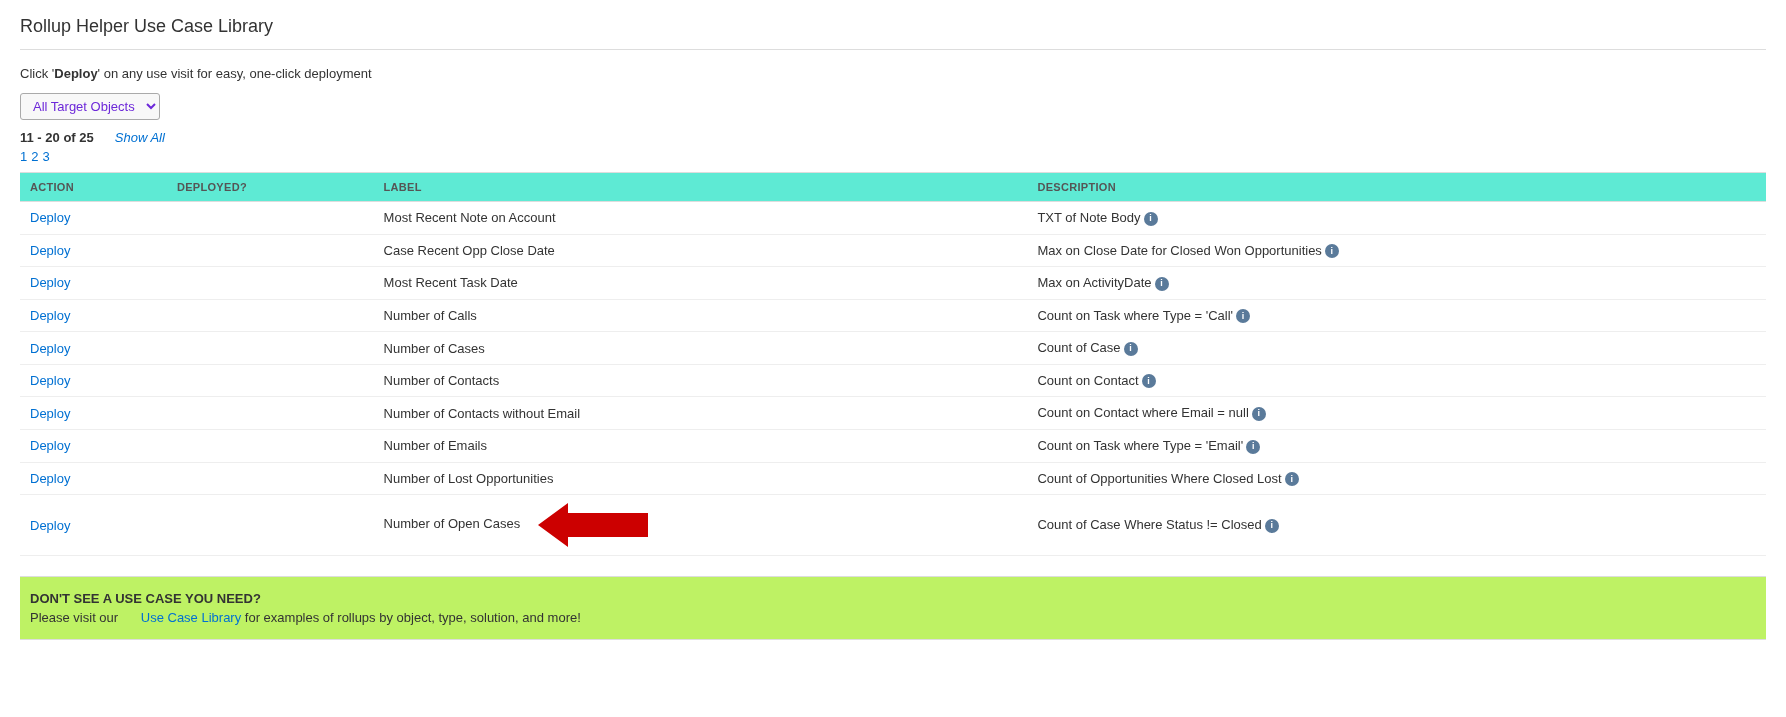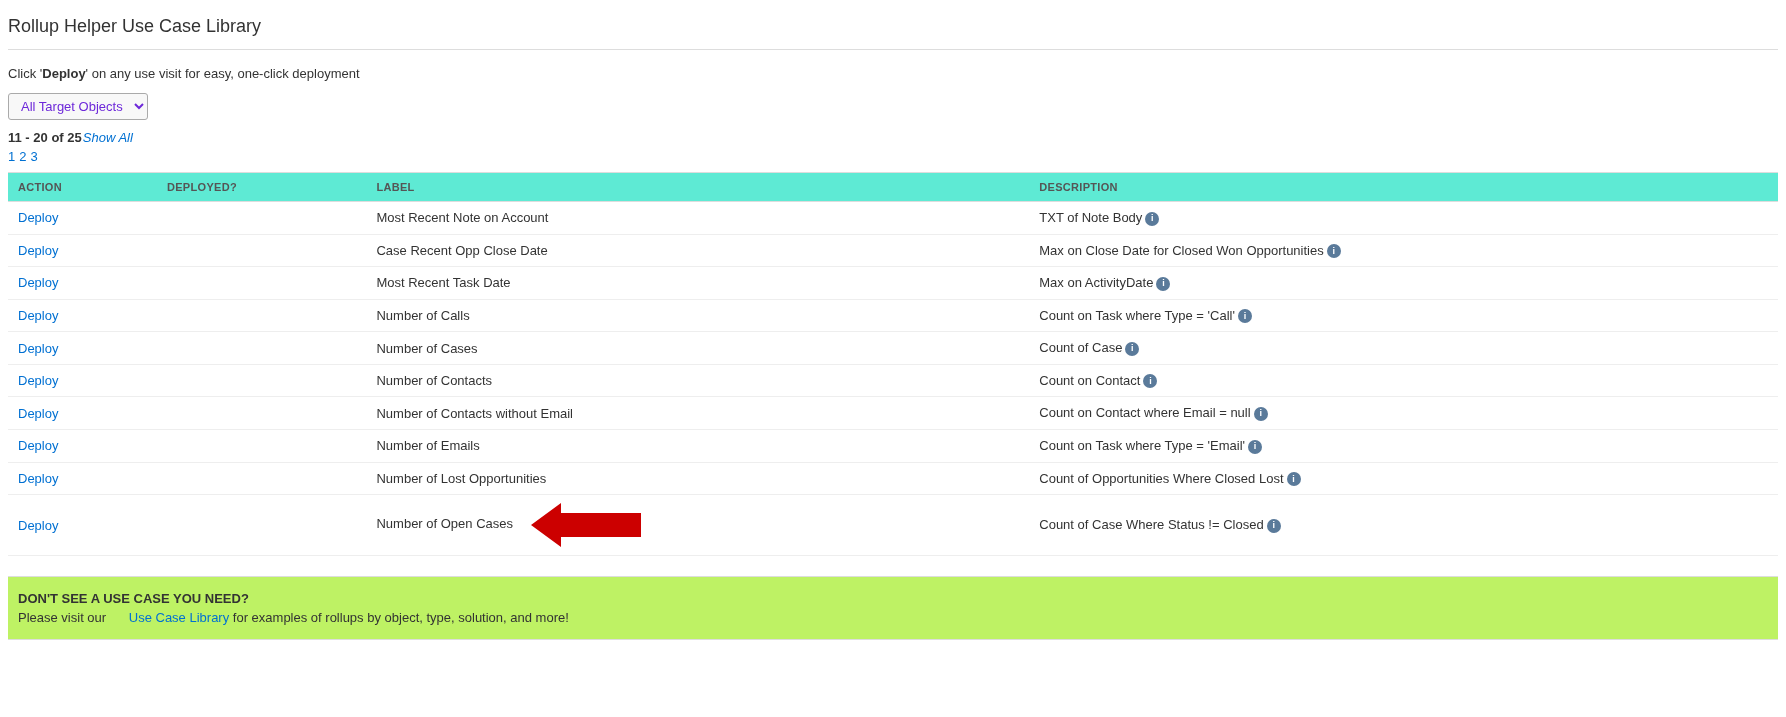--- a/index.html
+++ b/index.html
@@ -3,21 +3,21 @@
   <meta charset="utf-8">
   <style>
     * { box-sizing: border-box; margin: 0; padding: 0; }
     body {
       font-family: -apple-system, BlinkMacSystemFont, 'Segoe UI', Arial, sans-serif;
       font-size: 13px;
       background: #fff;
       color: #333;
     }
     .page-container {
-      padding: 16px 8px;
+      padding: 16px 20px;
       max-width: 1786px;
     }
     .page-title {
       font-size: 18px;
       font-weight: 400;
       color: #333;
       margin-bottom: 16px;
       border-bottom: 1px solid #ddd;
       padding-bottom: 12px;
     }
@@ -40,21 +40,21 @@
       background: #f8f8f8;
       cursor: pointer;
       color: #6d28d9;
       appearance: auto;
     }
     .pagination-info {
       font-size: 13px;
       margin-bottom: 4px;
       display: flex;
       align-items: center;
-      gap: 1px;
+      gap: 21px;
     }
     .pagination-info .count {
       font-weight: 700;
     }
     .pagination-info .show-all {
       color: #0070d2;
       cursor: pointer;
       text-decoration: none;
       font-style: italic;
     }

